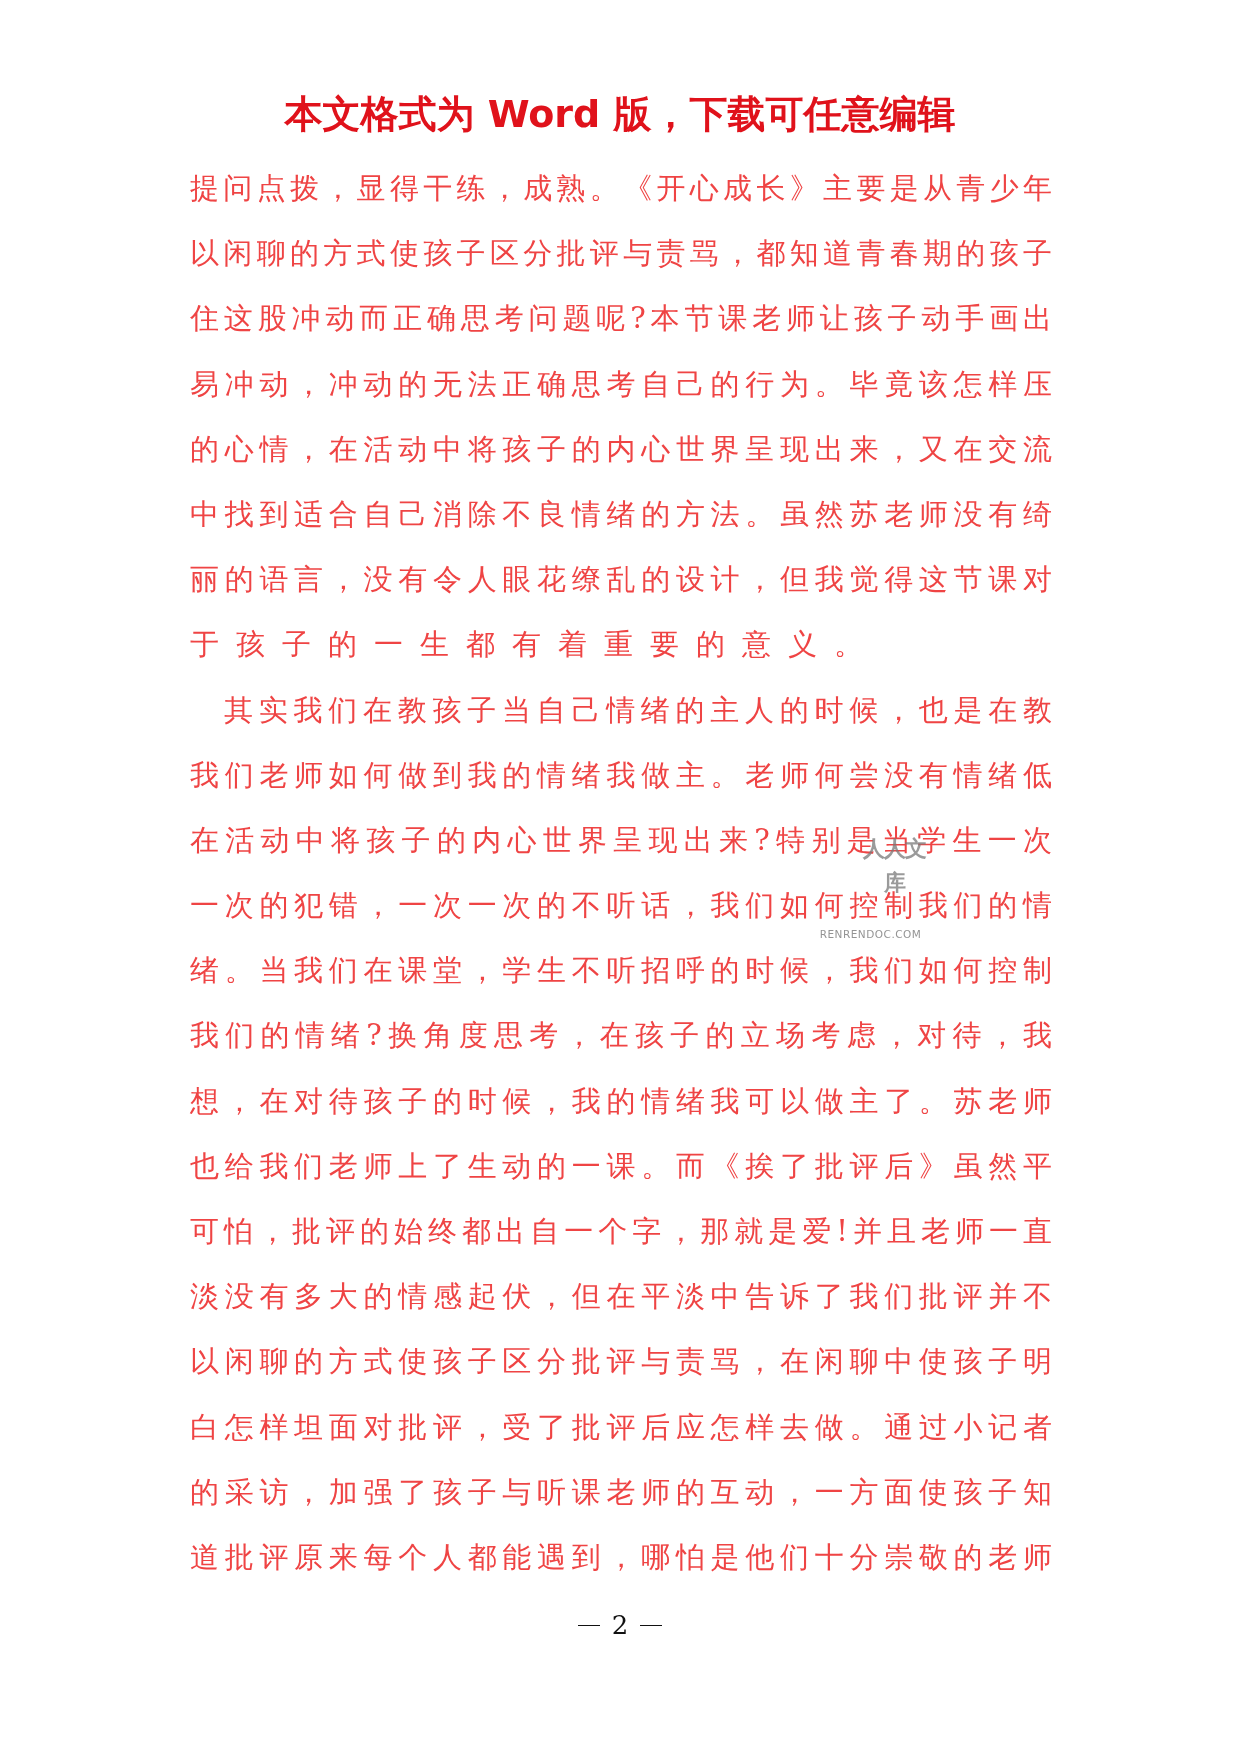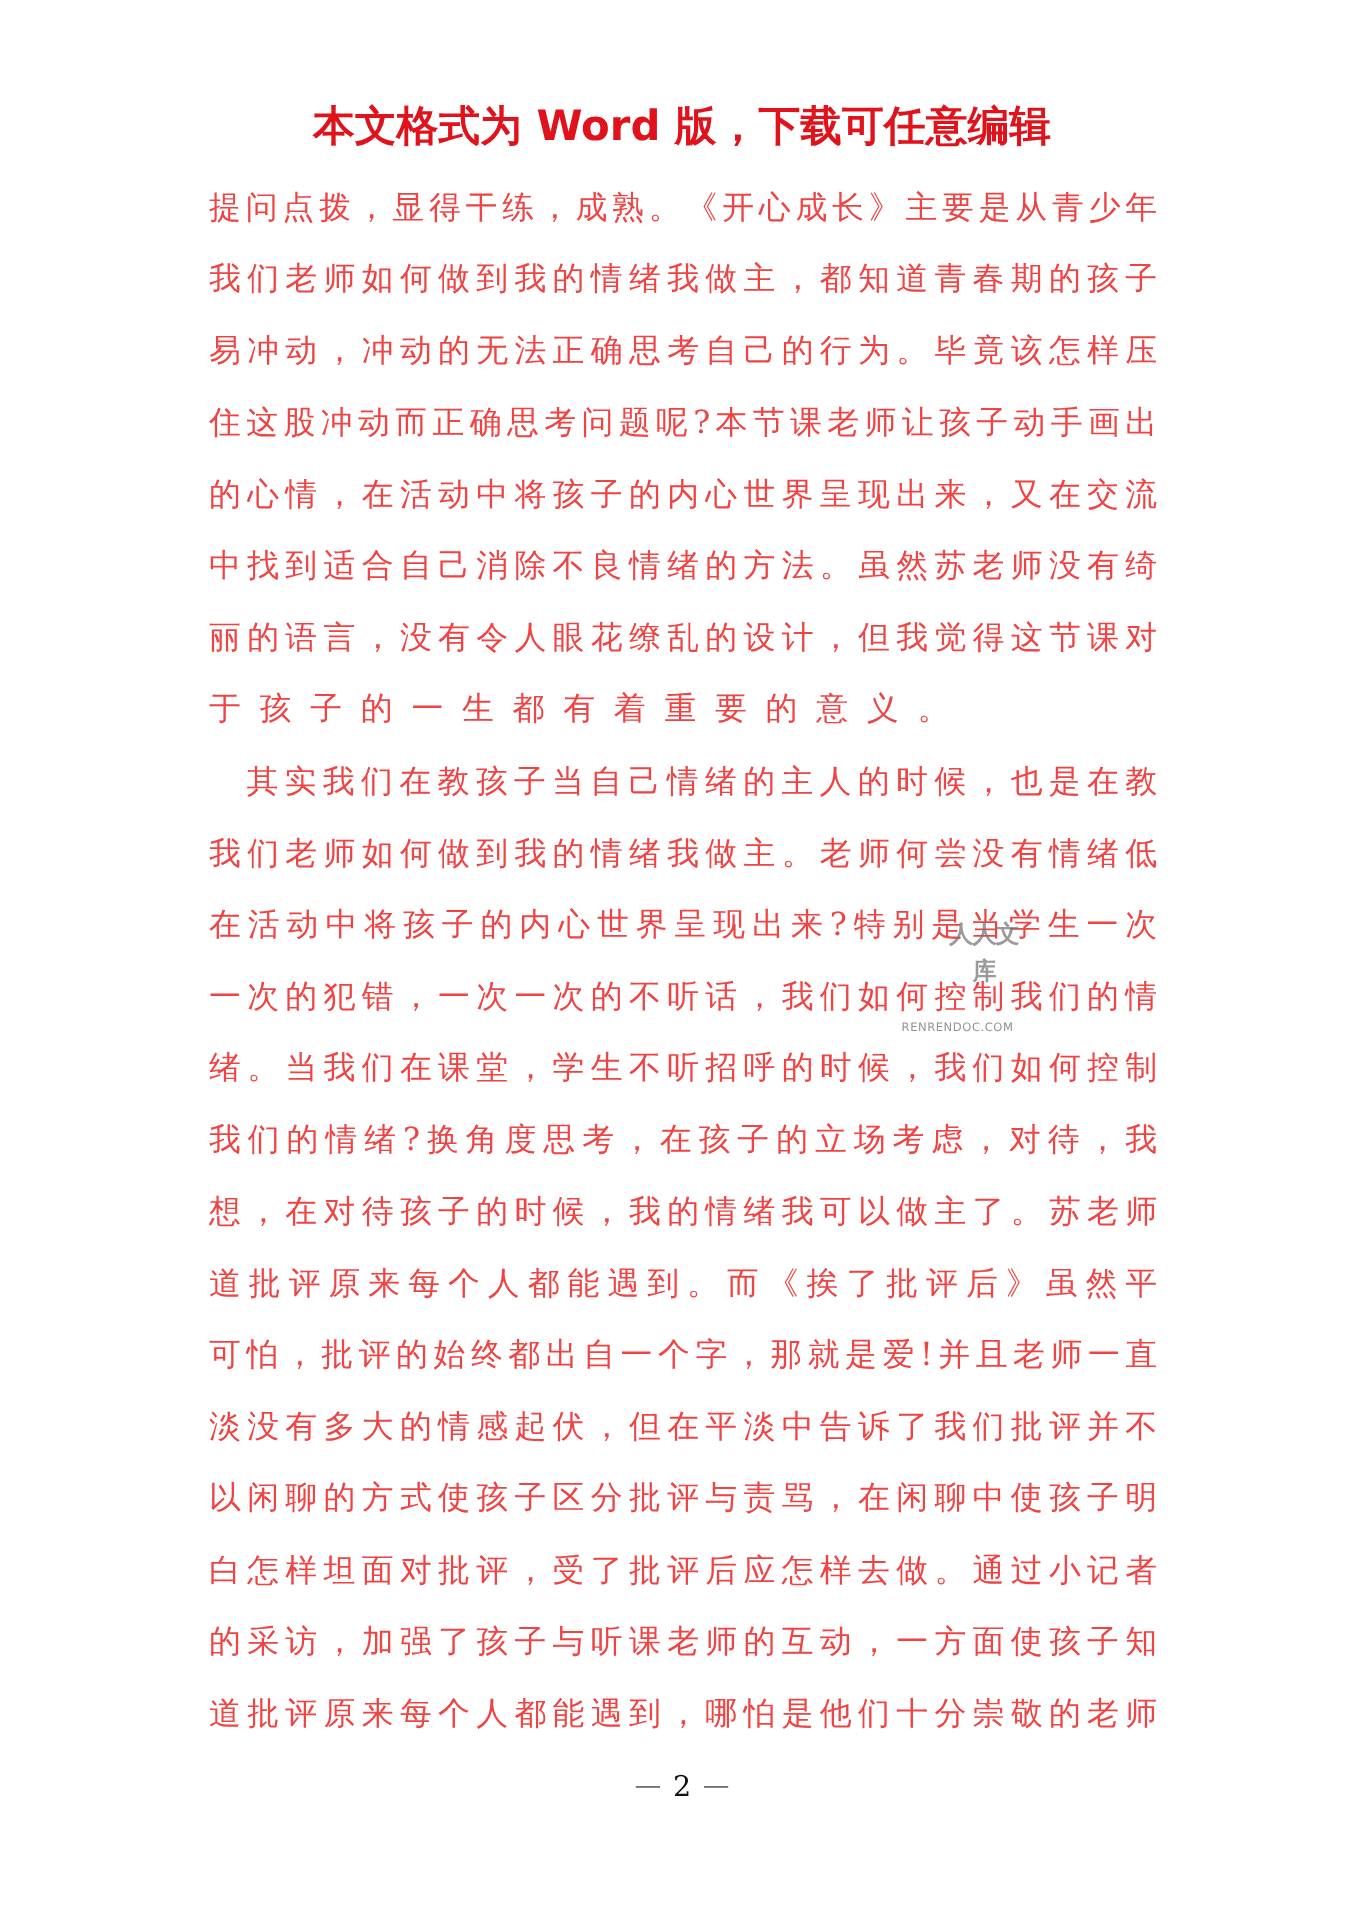--- a/index.html
+++ b/index.html
@@ -110,36 +110,36 @@
 </head>
 <body>
 
 <div class="page">
 
   <div class="banner">本文格式为 Word 版，下载可任意编辑</div>
 
   <div class="body-text">
 
     <span class="line">提问点拨，显得干练，成熟。《开心成长》主要是从青少年</span>
-    <span class="line">我们老师如何做到我的情绪我做主，都知道青春期的孩子</span>
+    <span class="line">以闲聊的方式使孩子区分批评与责骂，都知道青春期的孩子</span>
+    <span class="line">住这股冲动而正确思考问题呢?本节课老师让孩子动手画出</span>
     <span class="line">易冲动，冲动的无法正确思考自己的行为。毕竟该怎样压</span>
-    <span class="line">住这股冲动而正确思考问题呢?本节课老师让孩子动手画出</span>
     <span class="line">的心情，在活动中将孩子的内心世界呈现出来，又在交流</span>
     <span class="line">中找到适合自己消除不良情绪的方法。虽然苏老师没有绮</span>
     <span class="line">丽的语言，没有令人眼花缭乱的设计，但我觉得这节课对</span>
     <span class="line last">于孩子的一生都有着重要的意义。</span>
 
     <span class="line indent">其实我们在教孩子当自己情绪的主人的时候，也是在教</span>
     <span class="line">我们老师如何做到我的情绪我做主。老师何尝没有情绪低</span>
     <span class="line">在活动中将孩子的内心世界呈现出来?特别是当学生一次</span>
     <span class="line">一次的犯错，一次一次的不听话，我们如何控制我们的情</span>
     <span class="line">绪。当我们在课堂，学生不听招呼的时候，我们如何控制</span>
     <span class="line">我们的情绪?换角度思考，在孩子的立场考虑，对待，我</span>
     <span class="line">想，在对待孩子的时候，我的情绪我可以做主了。苏老师</span>
-    <span class="line">道批评原来每个人都能遇到。而《挨了批评后》虽然平</span>
+    <span class="line">也给我们老师上了生动的一课。而《挨了批评后》虽然平</span>
     <span class="line">可怕，批评的始终都出自一个字，那就是爱!并且老师一直</span>
     <span class="line">淡没有多大的情感起伏，但在平淡中告诉了我们批评并不</span>
     <span class="line">以闲聊的方式使孩子区分批评与责骂，在闲聊中使孩子明</span>
     <span class="line">白怎样坦面对批评，受了批评后应怎样去做。通过小记者</span>
     <span class="line">的采访，加强了孩子与听课老师的互动，一方面使孩子知</span>
     <span class="line">道批评原来每个人都能遇到，哪怕是他们十分崇敬的老师</span>
   </div>
 
   <div class="watermark">
     <span class="wm-main">人人文库</span>

